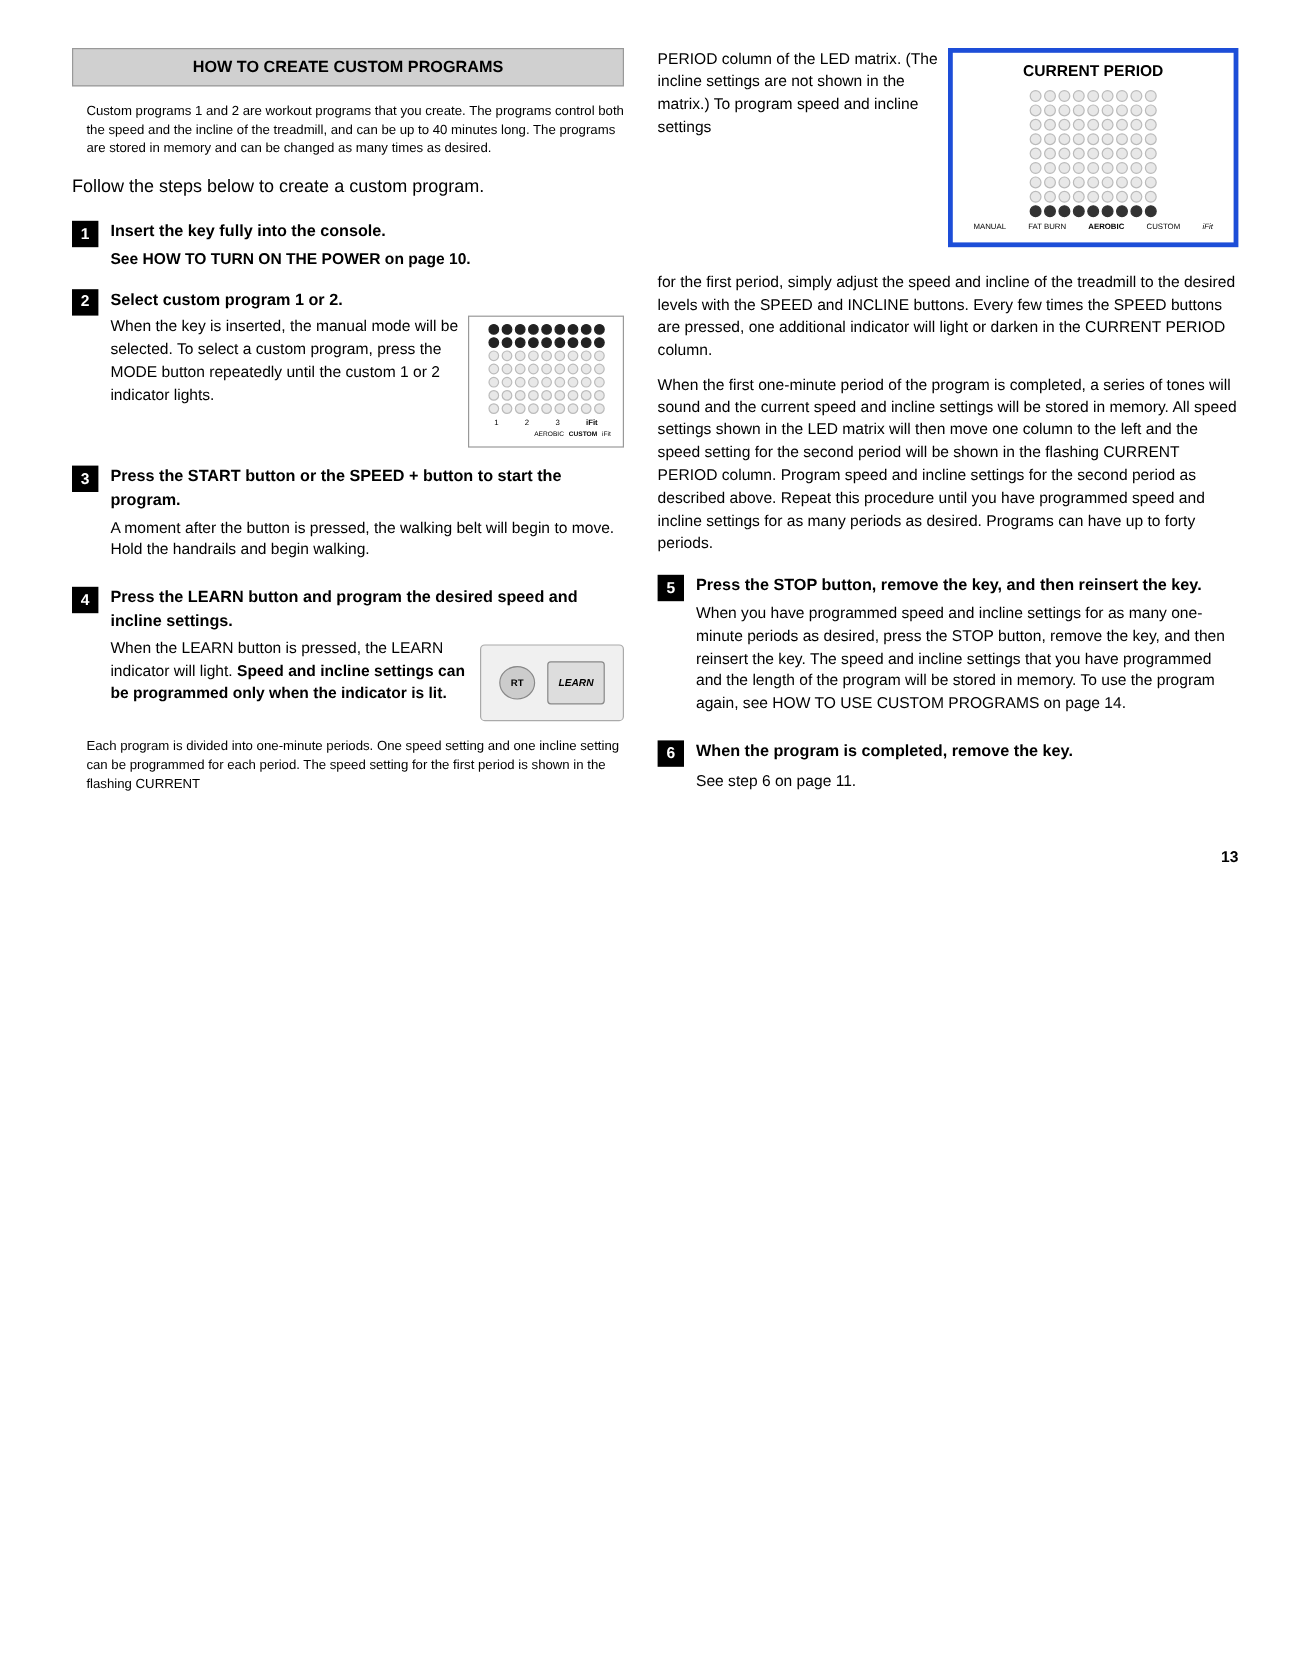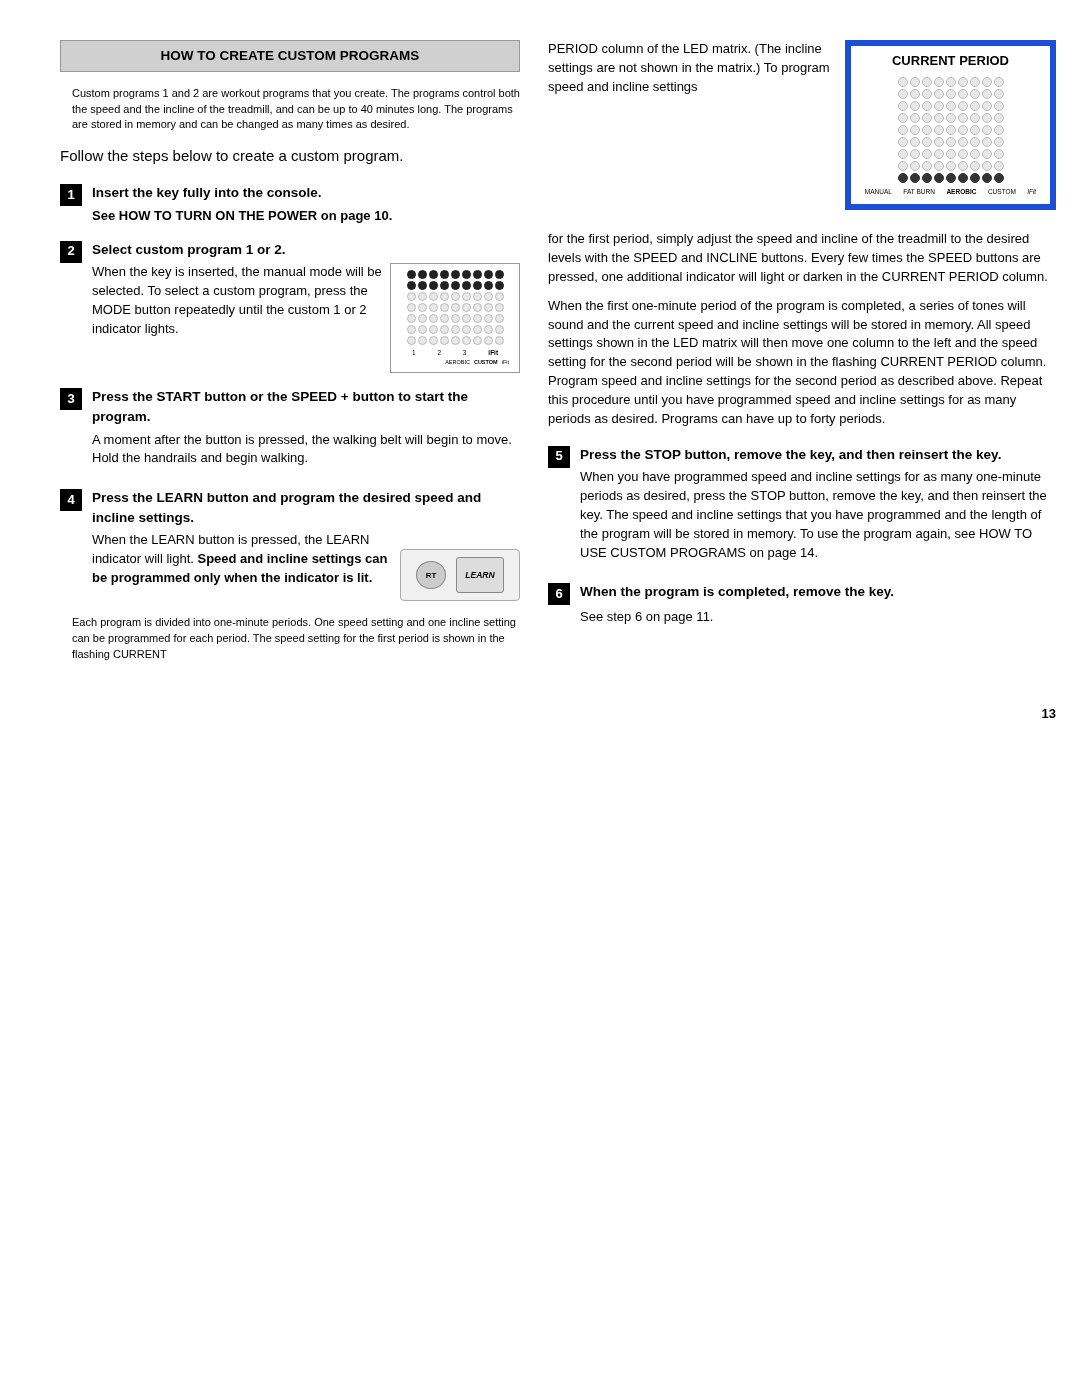--- a/index.html
+++ b/index.html
@@ -8,21 +8,21 @@
       font-size: 13.5px;
       line-height: 1.45;
       color: #000;
       background: #fff;
       width: 1080px;
       min-height: 1397px;
     }
     .page {
       width: 1080px;
       min-height: 1397px;
-      padding: 40px 24px 60px 60px;
+      padding: 40px 48px 60px 60px;
       position: relative;
     }
     .two-col {
       display: flex;
       gap: 28px;
     }
     .left-col {
       width: 460px;
       flex-shrink: 0;
     }
@@ -120,23 +120,23 @@
     }
     .matrix-labels {
       display: flex;
       justify-content: space-around;
       font-size: 7px;
       margin-top: 3px;
       padding: 0 2px;
     }
     
     .current-period-box {
-      border: 6px solid #1d4ed8;
+      border: 4px solid #1d4ed8;
       padding: 6px 8px 8px 8px;
-      width: 211px;
+      width: 242px;
       margin-bottom: 10px;
     }
     .current-period-title {
       text-align: center;
       font-weight: bold;
       font-size: 13px;
       margin-bottom: 6px;
       border-bottom: none;
     }
     .cp-led-row {
@@ -172,30 +172,30 @@
       font-size: 13px;
       flex: 1;
     }
     .right-body-text {
       font-size: 13px;
       margin-bottom: 10px;
     }
     
     .learn-btn-img {
       width: 120px;
-      height: 52px;
+      height: 64px;
       border: 1px solid #aaa;
       border-radius: 4px;
       background: #f0f0f0;
       display: flex;
       align-items: center;
       justify-content: center;
       gap: 10px;
       flex-shrink: 0;
-      margin-top: 18px;
+      margin-top: 6px;
     }
     .rt-btn {
       width: 30px;
       height: 28px;
       border-radius: 50%;
       background: #ccc;
       border: 1px solid #888;
       display: flex;
       align-items: center;
       justify-content: center;

